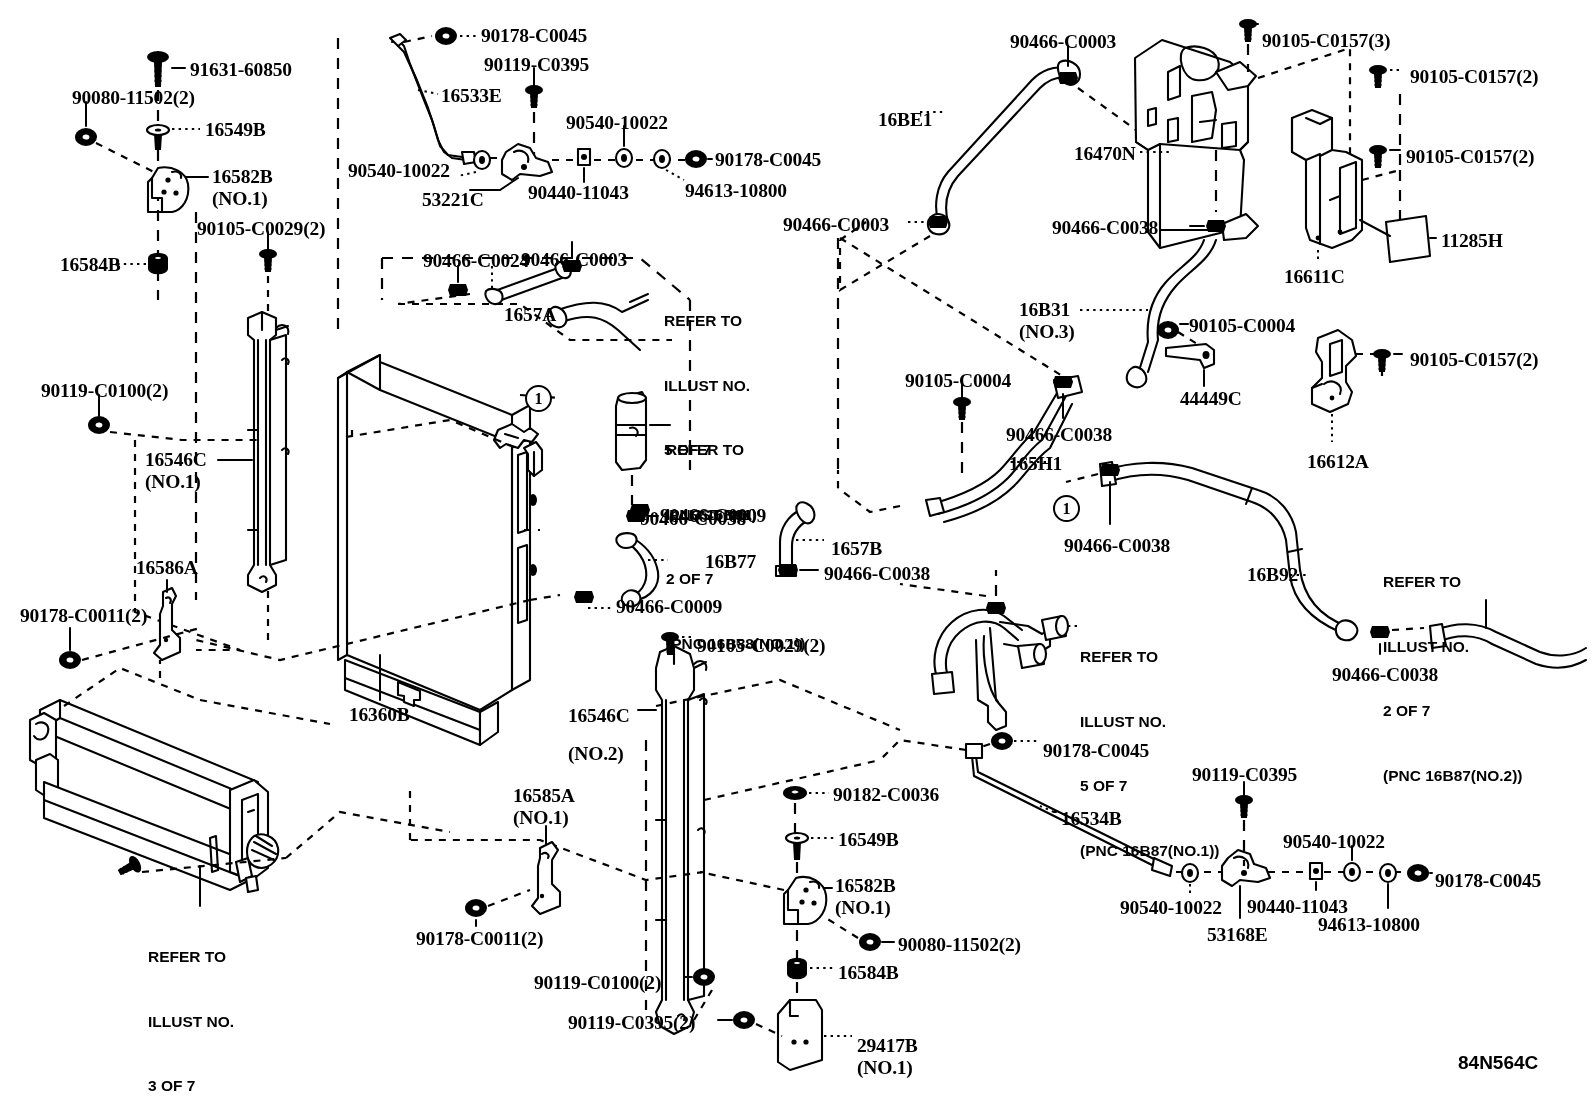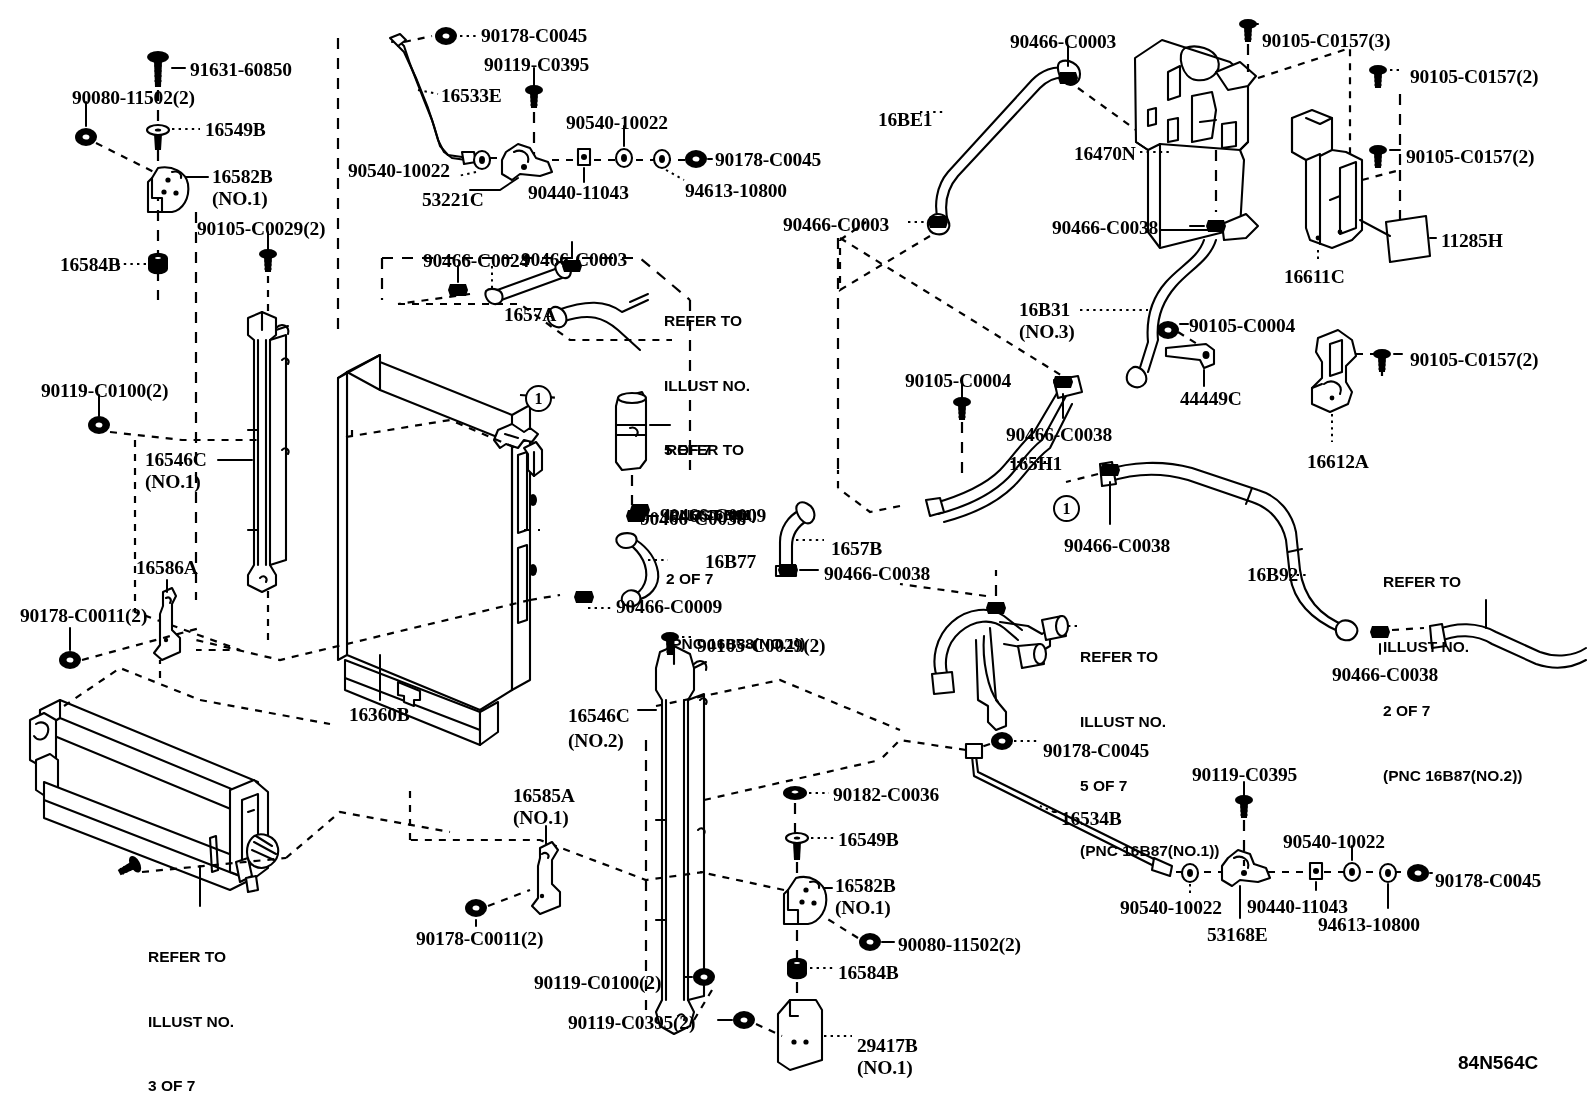--- a/index.html
+++ b/index.html
@@ -717,21 +717,21 @@
       <div class="lbl" style="left: 1410px; top: 67px;"><div>90105-C0157(2)</div></div>
       <div class="lbl" style="left: 1406px; top: 147px;"><div>90105-C0157(2)</div></div>
       <div class="lbl" style="left: 1441px; top: 231px;"><div>11285H</div></div>
       <div class="lbl" style="left: 1284px; top: 267px;"><div>16611C</div></div>
       <div class="lbl" style="left: 1410px; top: 350px;"><div>90105-C0157(2)</div></div>
       <div class="lbl" style="left: 1307px; top: 452px;"><div>16612A</div></div>
       <div class="lbl" style="left: 1064px; top: 536px;"><div>90466-C0038</div></div>
       <div class="lbl" style="left: 1247px; top: 565px;"><div>16B92</div></div>
       <div class="lbl" style="left: 1332px; top: 665px;"><div>90466-C0038</div></div>
       <div class="lbl" style="left: 697px; top: 636px;"><div>90105-C0029(2)</div></div>
-      <div class="lbl" style="left: 568px; top: 706px;"><div>16546C</div><div class="sub" style="margin-top: 5px;">(NO.2)</div></div>
+      <div class="lbl" style="left: 568px; top: 706px;"><div>16546C</div><div class="sub" style="margin-top: 18px;">(NO.2)</div></div>
       <div class="lbl" style="left: 513px; top: 786px;"><div>16585A</div><div class="sub" style="margin-top: 2px;">(NO.1)</div></div>
       <div class="lbl" style="left: 416px; top: 929px;"><div>90178-C0011(2)</div></div>
       <div class="lbl" style="left: 534px; top: 973px;"><div>90119-C0100(2)</div></div>
       <div class="lbl" style="left: 568px; top: 1013px;"><div>90119-C0395(2)</div></div>
       <div class="lbl" style="left: 833px; top: 785px;"><div>90182-C0036</div></div>
       <div class="lbl" style="left: 838px; top: 830px;"><div>16549B</div></div>
       <div class="lbl" style="left: 835px; top: 876px;"><div>16582B</div><div class="sub" style="margin-top: 2px;">(NO.1)</div></div>
       <div class="lbl" style="left: 898px; top: 935px;"><div>90080-11502(2)</div></div>
       <div class="lbl" style="left: 838px; top: 963px;"><div>16584B</div></div>
       <div class="lbl" style="left: 857px; top: 1036px;"><div>29417B</div><div class="sub" style="margin-top: 2px;">(NO.1)</div></div>

